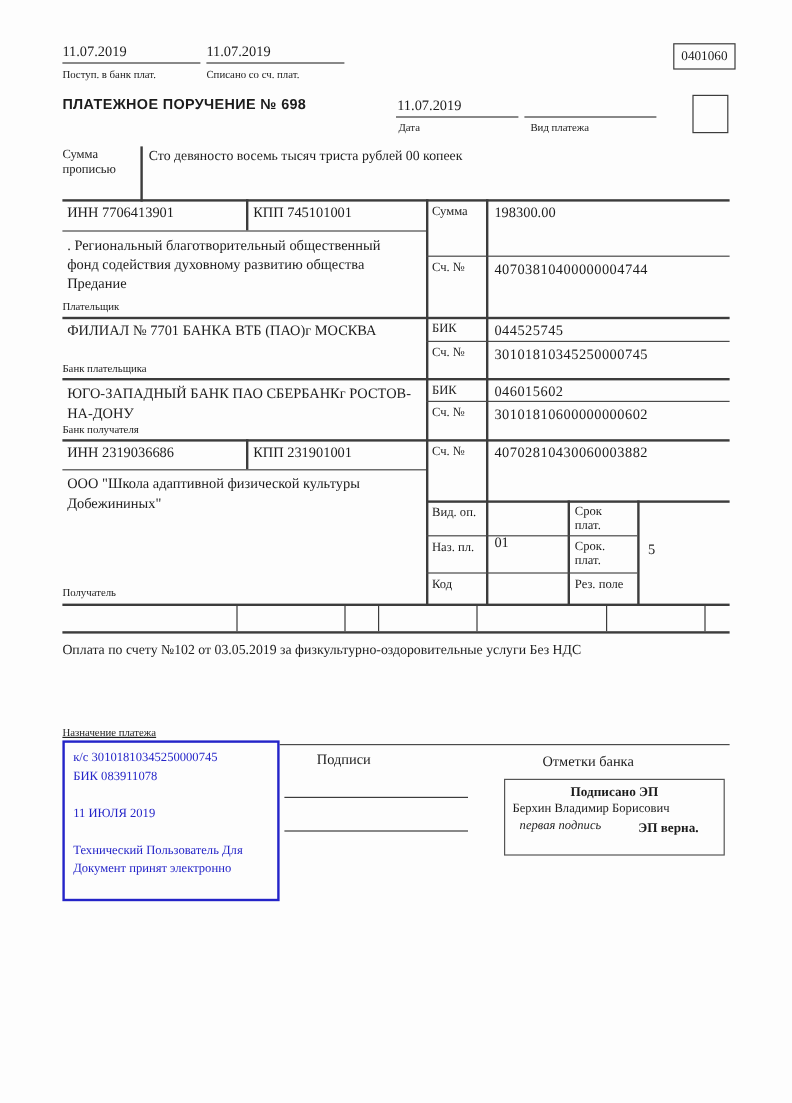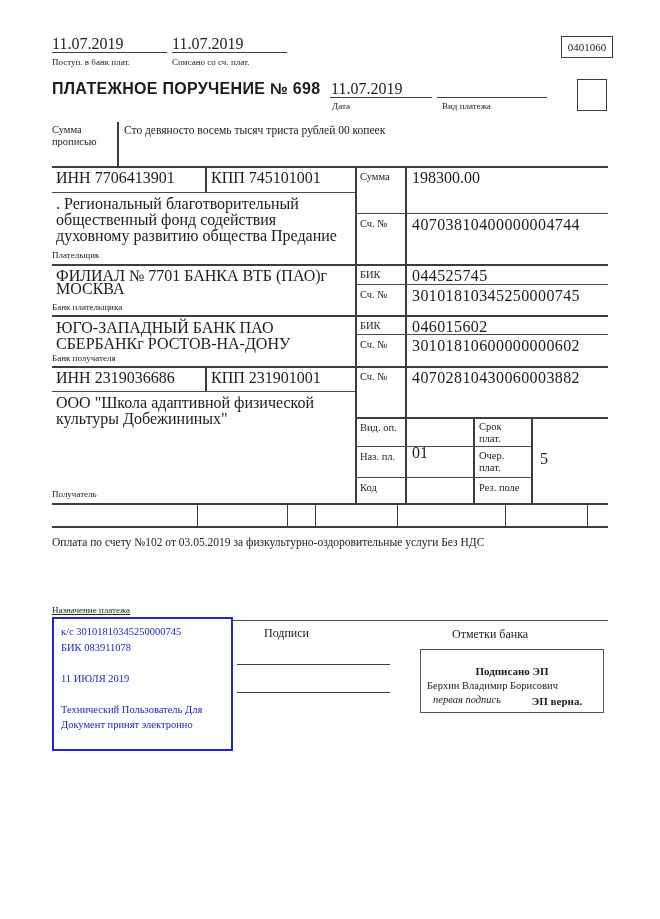--- a/index.html
+++ b/index.html
@@ -3,38 +3,38 @@
 <meta charset="utf-8">
 <style>
   html,body{margin:0;padding:0;background:#f2f2f2;}
   .page{
     position:relative;width:660px;height:919px;margin:0 auto;
     background:#fdfdfd;color:#1c1c1c;
     font-family:"Liberation Serif","DejaVu Serif",serif;
     overflow:hidden;
   }
   .abs{position:absolute;}
-  .val{font-size:16px;line-height:13px;}
+  .val{font-size:12px;line-height:13px;}
   .big-val{font-size:11.5px;line-height:14px;}
   .cell-lbl{font-size:10.5px;line-height:12px;}
   .small-lbl{font-size:9px;line-height:11px;color:#222;}
   .hline{position:absolute;height:0;border-top:2px solid #3c3c3c;}
   .hline-thin{position:absolute;height:0;border-top:1px solid #4a4a4a;}
   .vline{position:absolute;width:0;border-left:2px solid #3c3c3c;}
-  .title{font-family:"Liberation Sans","DejaVu Sans",sans-serif;font-weight:bold;font-size:16px;letter-spacing:.3px;}
+  .title{font-family:"Liberation Sans","DejaVu Sans",sans-serif;font-weight:bold;font-size:12px;letter-spacing:.3px;}
   .box{position:absolute;border:1.5px solid #3c3c3c;background:transparent;}
   .code-box{display:flex;align-items:center;justify-content:center;font-size:11px;}
   .underline{position:absolute;border-bottom:1.5px solid #3c3c3c;}
   .blue-box{
     position:absolute;border:2px solid #2424c8;color:#2424c8;
     font-size:10.5px;line-height:15.5px;padding:5px 7px;box-sizing:border-box;
   }
   .blue-line{min-height:15.5px;white-space:nowrap;}
   .heading{font-size:12px;}
-  .stamp{position:absolute;border:1.5px solid #555;box-sizing:border-box;padding:14px 6px;font-size:10.5px;line-height:14.5px;}
+  .stamp{position:absolute;border:1.5px solid #555;box-sizing:border-box;padding:3px 6px;font-size:10.5px;line-height:14.5px;}
   .stamp .t{font-weight:bold;text-align:center;font-size:11px;}
   .stamp .n{text-align:left;}
   .stamp .s{font-style:italic;padding-left:6px;}
   .stamp .v{font-weight:bold;text-align:center;font-size:11px;}
   .siglines{border-bottom:1.5px solid #3c3c3c;}
   .strip{position:absolute;display:flex;box-sizing:border-box;border-top:2px solid #3c3c3c;border-bottom:2px solid #3c3c3c;}
   .strip .c{border-right:1.5px solid #3c3c3c;height:100%;box-sizing:border-box;}
   .strip .c:last-child{border-right:none;}
 </style>
 </head>
@@ -116,21 +116,21 @@
   <div class="hline" style="left:355px;top:417px;width:253px;"></div>
   <div class="vline" style="left:473px;top:417px;height:87px;"></div>
   <div class="vline" style="left:531px;top:417px;height:87px;"></div>
 
   <div class="abs cell-lbl" style="left:360px;top:422px;">Вид. оп.</div>
   <div class="abs val" style="left:412px;top:422px;margin-top:24px;">01</div>
   <div class="abs cell-lbl" style="left:479px;top:421px;width:45px;">Срок плат.</div>
   <div class="hline-thin" style="left:355px;top:446px;width:176px;"></div>
 
   <div class="abs cell-lbl" style="left:360px;top:451px;">Наз. пл.</div>
-  <div class="abs cell-lbl" style="left:479px;top:450px;width:45px;">Очер. плат.</div>
+  <div class="abs cell-lbl" style="left:479px;top:450px;width:45px;">Срок. плат.</div>
   <div class="abs val" style="left:540px;top:452px;">5</div>
   <div class="hline-thin" style="left:355px;top:477px;width:176px;"></div>
 
   <div class="abs cell-lbl" style="left:360px;top:482px;">Код</div>
   <div class="abs cell-lbl" style="left:479px;top:482px;">Рез. поле</div>
 
   <div class="strip" style="left:52px;top:503px;width:556px;height:25px;">
     <div class="c" style="width:146px;"></div>
     <div class="c" style="width:90px;"></div>
     <div class="c" style="width:28px;"></div>

